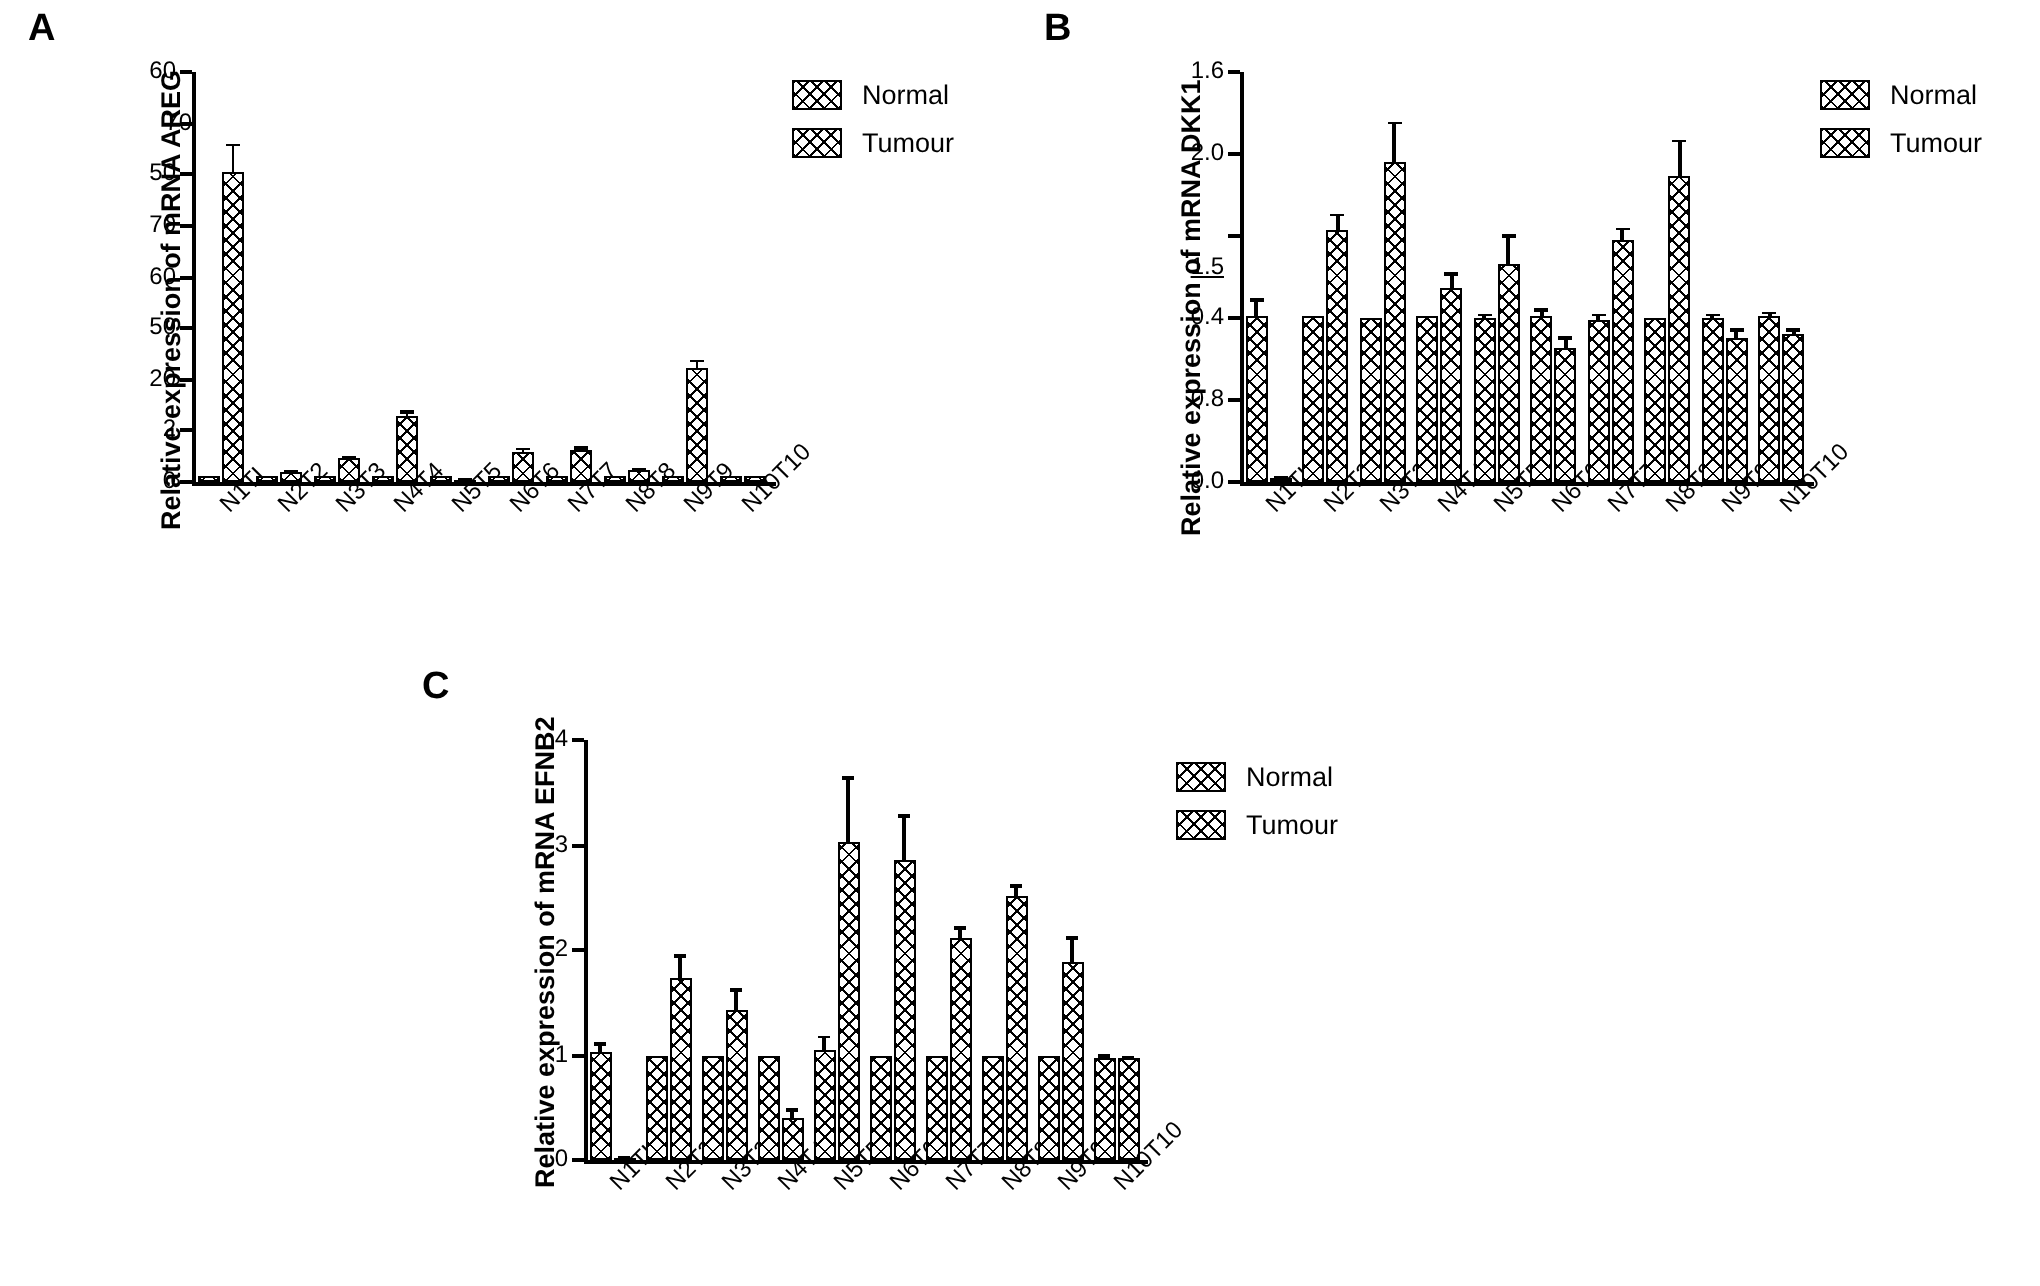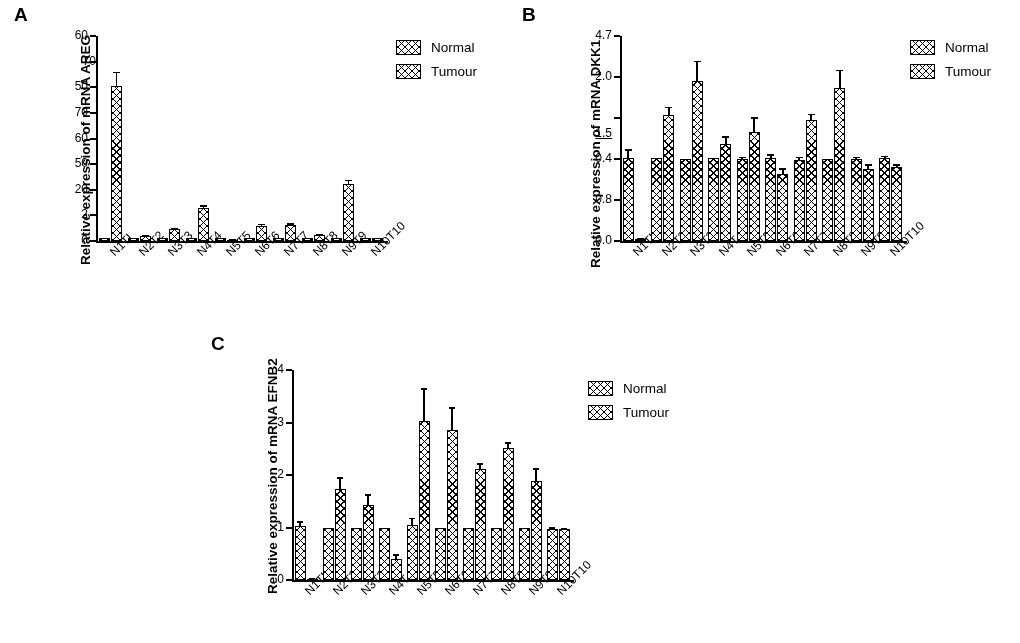--- a/index.html
+++ b/index.html
@@ -211,21 +211,21 @@
       <div class="ticklabel" style="left: 62px; top: 233px; width: 40px;">0.0</div>
       <div class="tick" style="left: 104px; top: 199px;"></div>
       <div class="ticklabel" style="left: 62px; top: 192px; width: 40px;">0.8</div>
       <div class="tick" style="left: 104px; top: 158px;"></div>
       <div class="ticklabel" style="left: 62px; top: 151px; width: 40px;">0.4</div>
       <div class="tick" style="left: 104px; top: 117px;"></div>
       <div class="ticklabel" style="left: 62px; top: 126px; width: 40px; text-decoration: underline;">1.5</div>
       <div class="tick" style="left: 104px; top: 76px;"></div>
       <div class="ticklabel" style="left: 62px; top: 69px; width: 40px;">2.0</div>
       <div class="tick" style="left: 104px; top: 35px;"></div>
-      <div class="ticklabel" style="left: 62px; top: 28px; width: 40px;">4.7</div>
+      <div class="ticklabel" style="left: 62px; top: 28px; width: 40px;">1.6</div>
       <div class="bar normal" style="left: 112.75px; top: 158.18px; width: 11px; height: 82.82px;"></div>
       <div class="errbar" style="left: 117.45px; top: 149.16px; height: 9.02px;"></div>
       <div class="errcap" style="left: 114.95px; top: 149.16px; width: 6.6px;"></div>
       <div class="bar tumour" style="left: 124.75px; top: 238.54px; width: 11px; height: 2.46px;"></div>
       <div class="errbar" style="left: 129.45px; top: 237.72px; height: 0.82px;"></div>
       <div class="errcap" style="left: 126.95px; top: 237.72px; width: 6.6px;"></div>
       <div class="xticklabel" style="left: 120.25px; top: 249px;">N1TI</div>
       <div class="bar normal" style="left: 141.25px; top: 158.18px; width: 11px; height: 82.82px;"></div>
       <div class="bar tumour" style="left: 153.25px; top: 114.72px; width: 11px; height: 126.28px;"></div>
       <div class="errbar" style="left: 157.95px; top: 106.52px; height: 8.2px;"></div>

